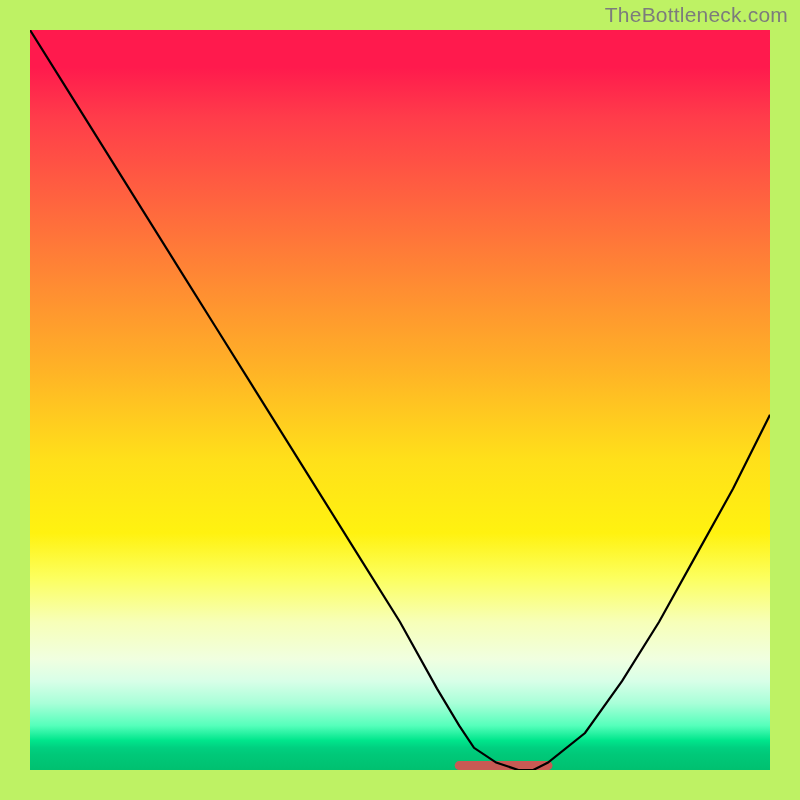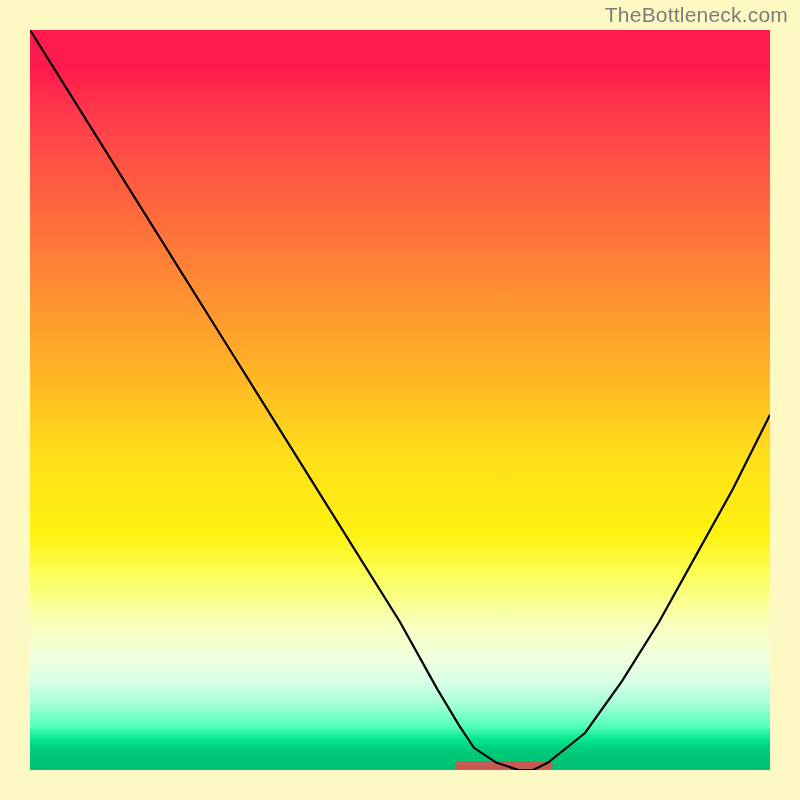--- a/index.html
+++ b/index.html
@@ -10,21 +10,21 @@
     background: #000;
     overflow: hidden;
     font-family: Arial, Helvetica, sans-serif;
   }
   .frame {
     position: absolute;
     top: 0;
     left: 0;
     width: 800px;
     height: 800px;
-    background: #fef9c3;
+    background: #bef264;
   }
   .plot-area {
     position: absolute;
     top: 30px;
     left: 30px;
     width: 740px;
     height: 740px;
     overflow: hidden;
   }
   .gradient {

